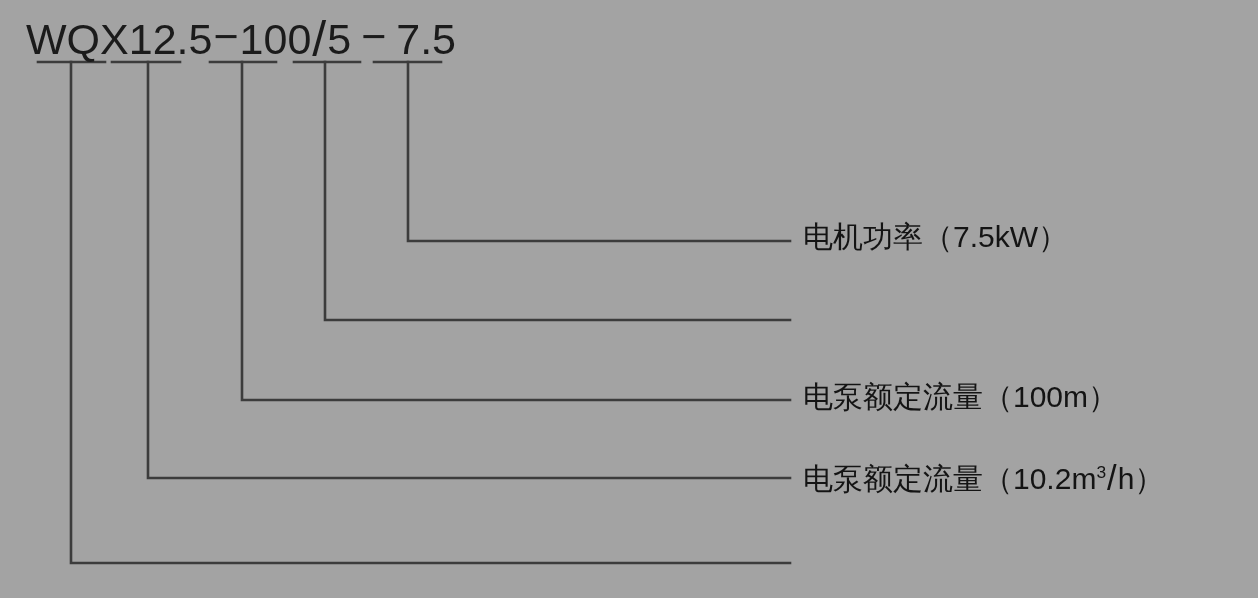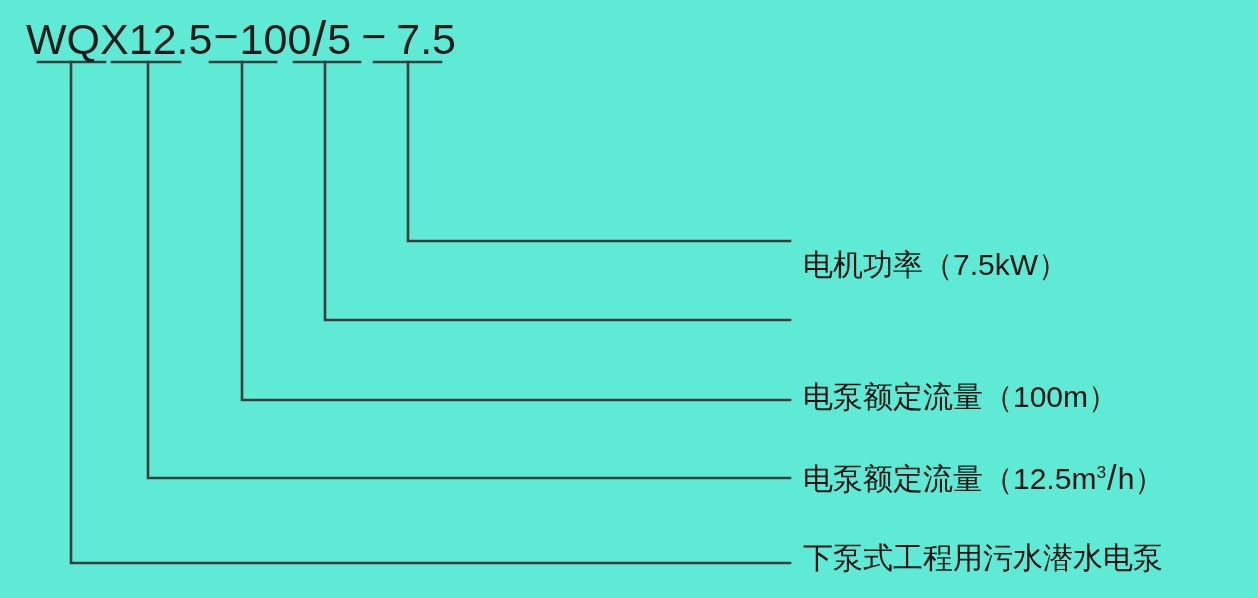--- a/index.html
+++ b/index.html
@@ -7,21 +7,21 @@
     padding: 0;
     background: #ffffff;
   }
   body {
     font-family: "Liberation Sans", "DejaVu Sans", sans-serif;
   }
   #diagram {
     position: relative;
     width: 1258px;
     height: 598px;
-    background: #5eead4;
+    background: #a3a3a3;
     overflow: hidden;
   }
   svg.leaders {
     position: absolute;
     left: 0;
     top: 0;
     width: 1258px;
     height: 598px;
   }
   .model-code {
@@ -65,21 +65,21 @@
     line-height: 0;
   }
   .callout .fslash {
     display: inline-block;
     font-size: 1.15em;
     transform: translateY(1px);
     padding: 0 1px;
   }
   .callout .paren { letter-spacing: 0px; }
 
-  .c-power  { top: 222px; margin-top: 28px; }
+  .c-power  { top: 222px; }
   .c-stages { top: 302px; }
   .c-head   { top: 382px; }
   .c-flow   { top: 460px; }
   .c-name   { top: 543px; }
 </style>
 </head>
 <body>
 
 <div id="diagram">
 
@@ -111,18 +111,17 @@
   <div class="callout c-power">
     <span>电机功率</span><span class="paren">（</span><span class="unit">7.5kW</span><span class="paren">）</span>
   </div>
 
 
   <div class="callout c-head">
     <span>电泵额定流量</span><span class="paren">（</span><span class="unit">100m</span><span class="paren">）</span>
   </div>
 
   <div class="callout c-flow">
-    <span>电泵额定流量</span><span class="paren">（</span><span class="unit">12.5m</span><sup>3</sup><span class="fslash">/</span><span class="unit">h</span><span class="paren">）</span>
+    <span>电泵额定流量</span><span class="paren">（</span><span class="unit">10.2m</span><sup>3</sup><span class="fslash">/</span><span class="unit">h</span><span class="paren">）</span>
   </div>
 
-  <div class="callout c-name">下泵式工程用污水潜水电泵</div>
 
 </div>
 
 </body></html>

